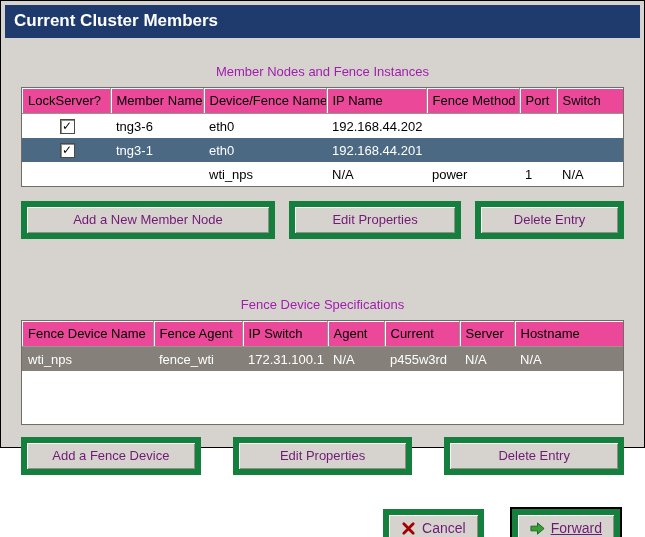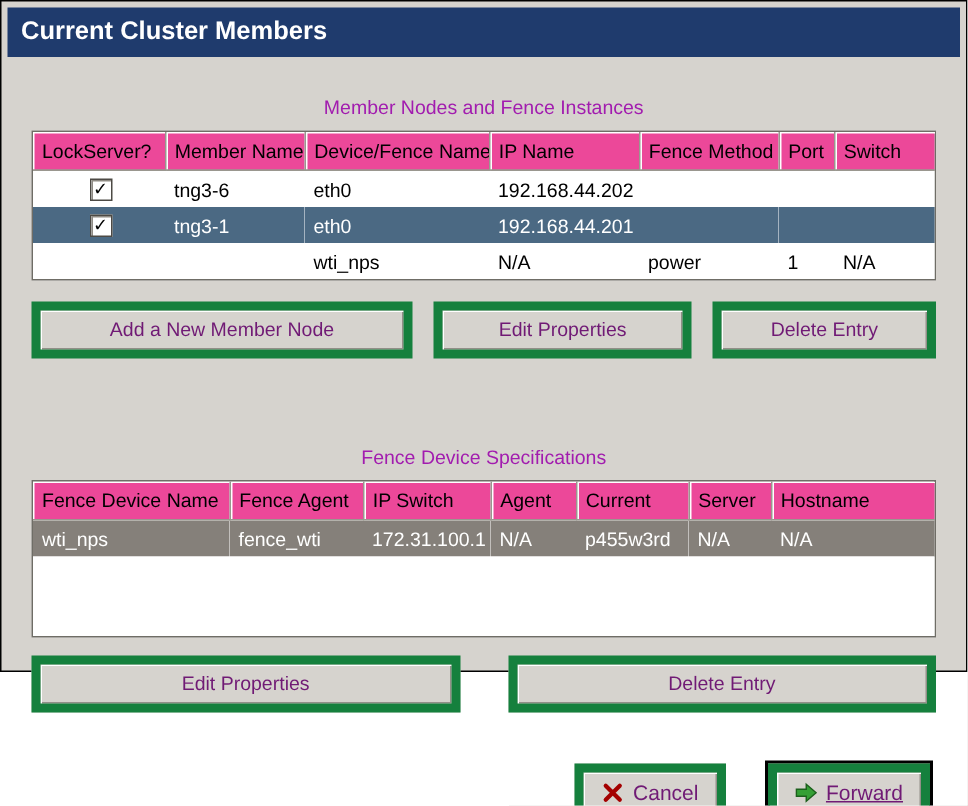--- a/index.html
+++ b/index.html
@@ -136,20 +136,21 @@
             <td>p455w3rd</td>
             <td>N/A</td>
             <td>N/A</td>
           </tr>
         </tbody>
       </table>
       <div class="filler"></div>
     </div>
 
     <div class="btnrow2">
+      <button class="btn">Add a Fence Device</button>
       <button class="btn">Edit Properties</button>
       <button class="btn">Delete Entry</button>
     </div>
 
     <div class="footer">
       <button class="btn">
         <span class="ficon">
           <svg width="15" height="15" viewBox="0 0 16 16">
               <path d="M3 3 L13 13 M13 3 L3 13" stroke="#a40000" stroke-width="3" fill="none" stroke-linecap="round"></path>
             </svg>

